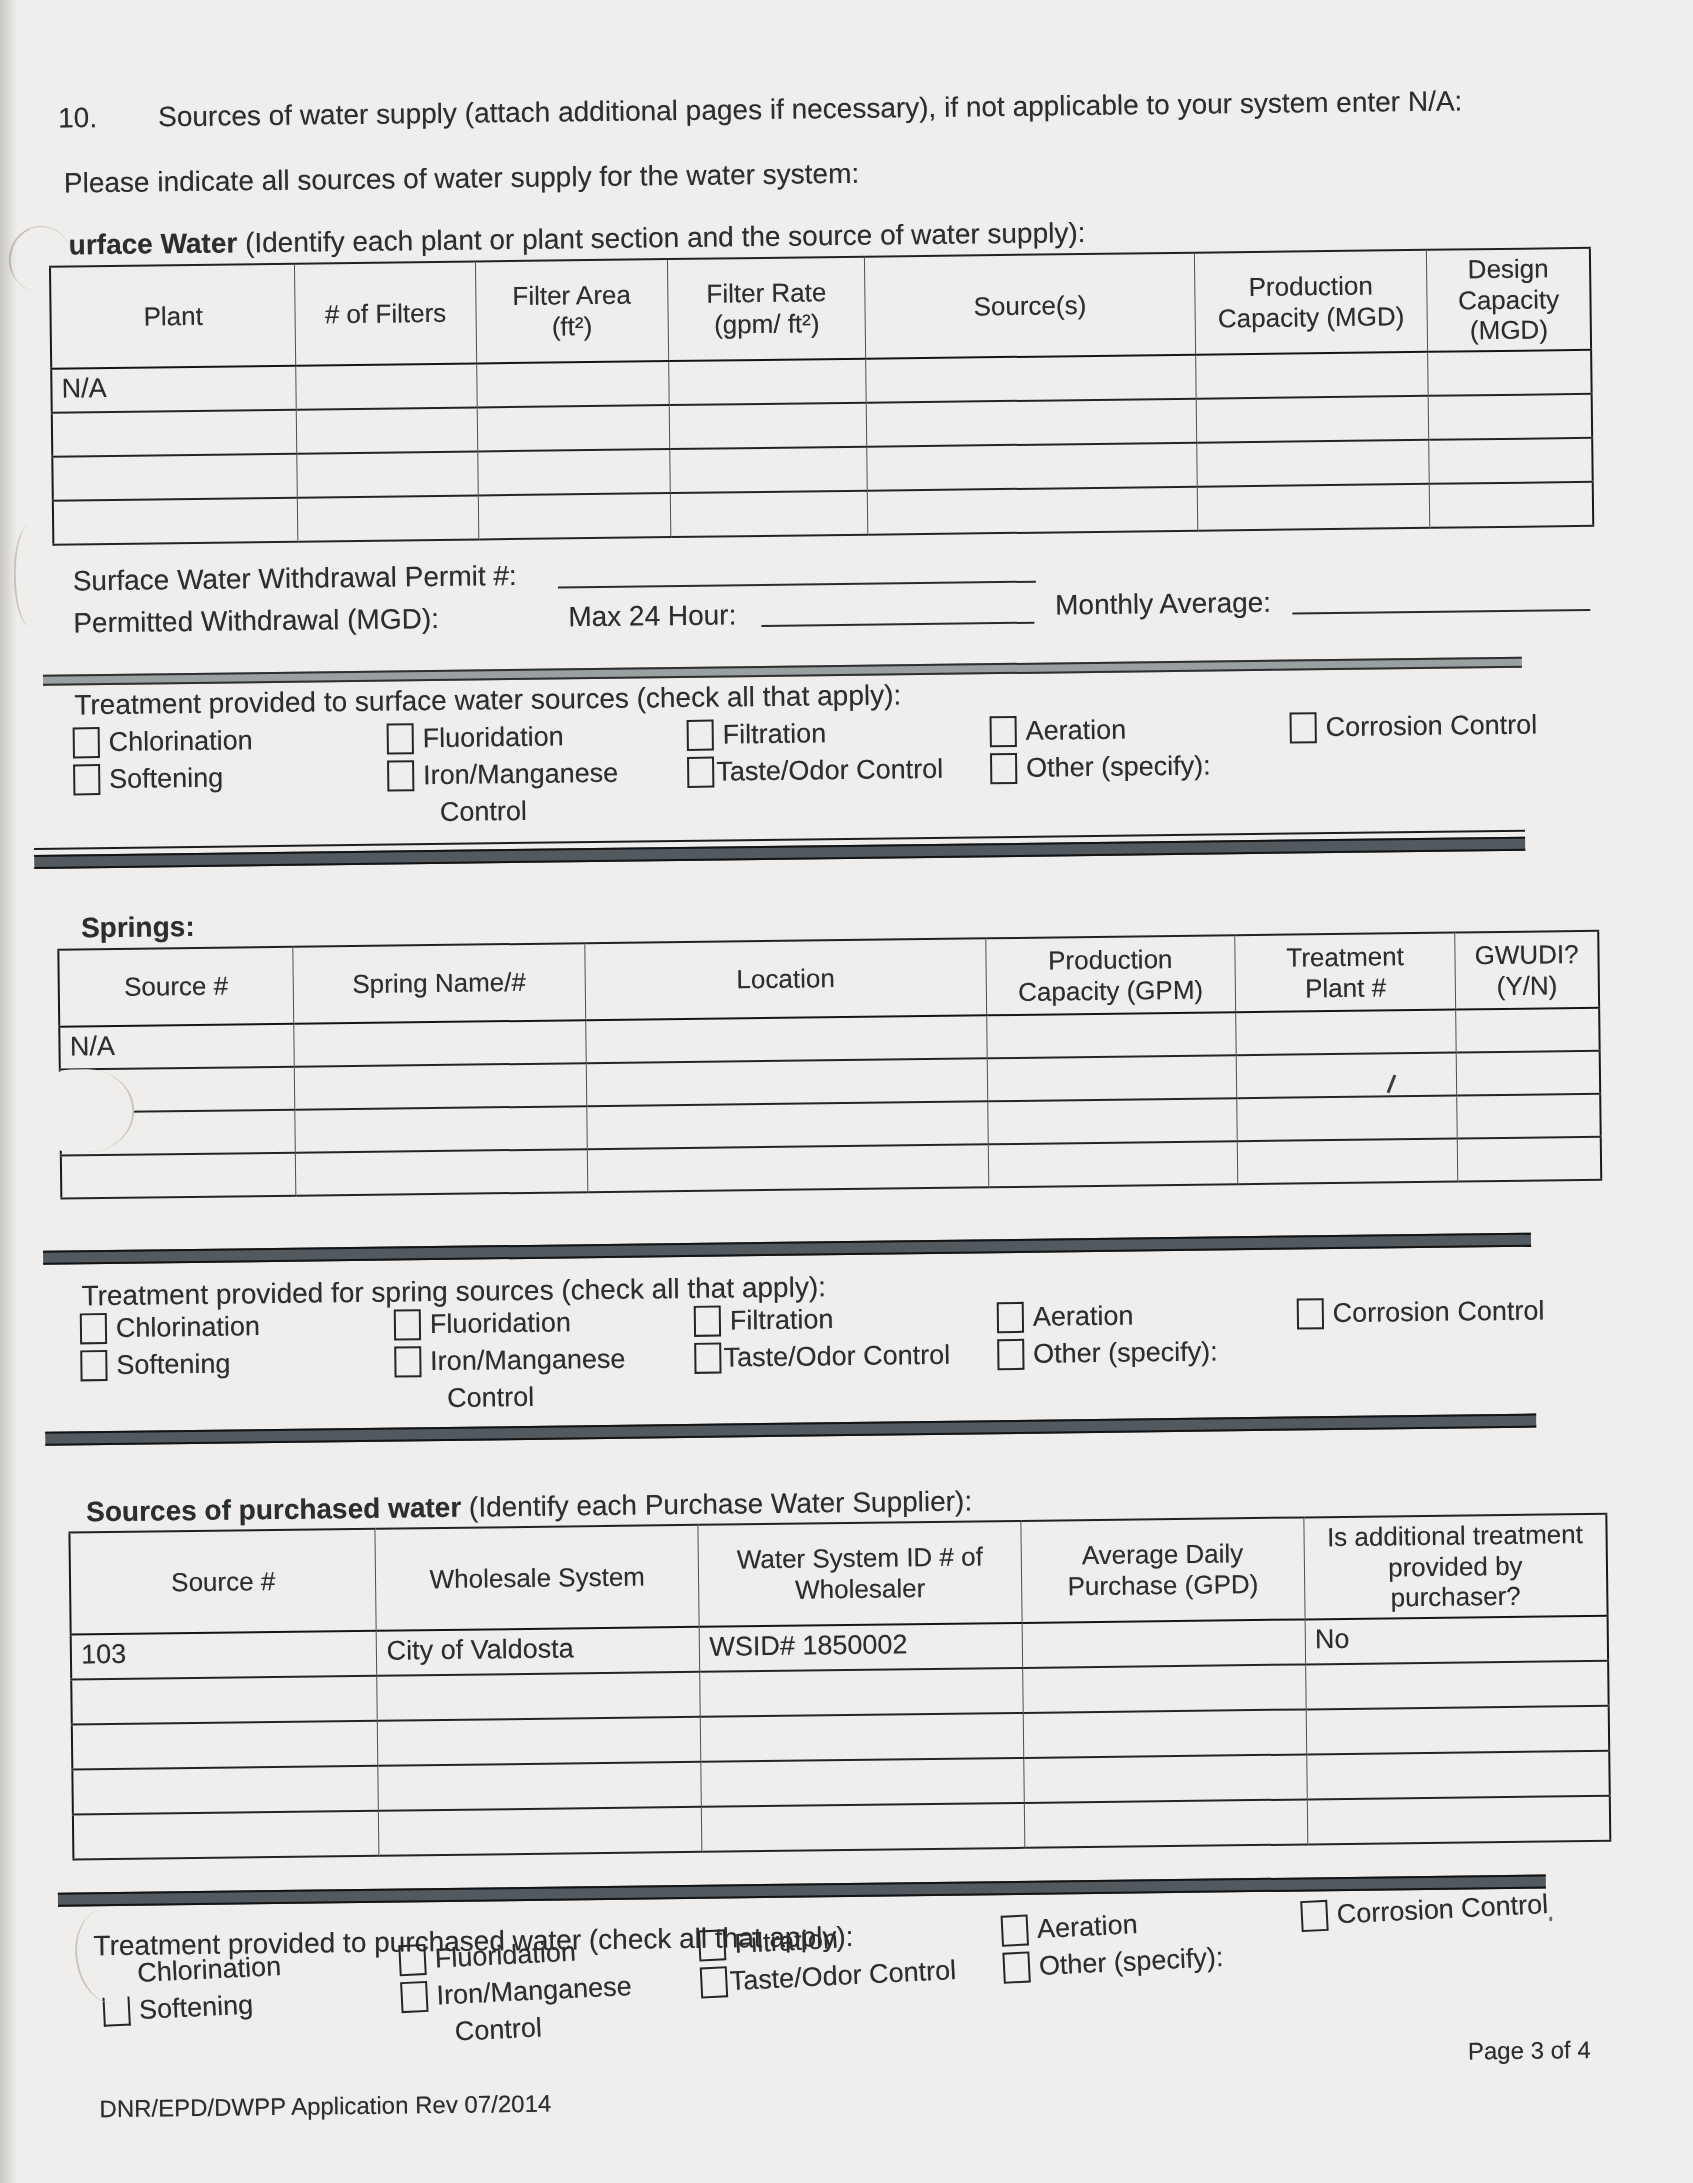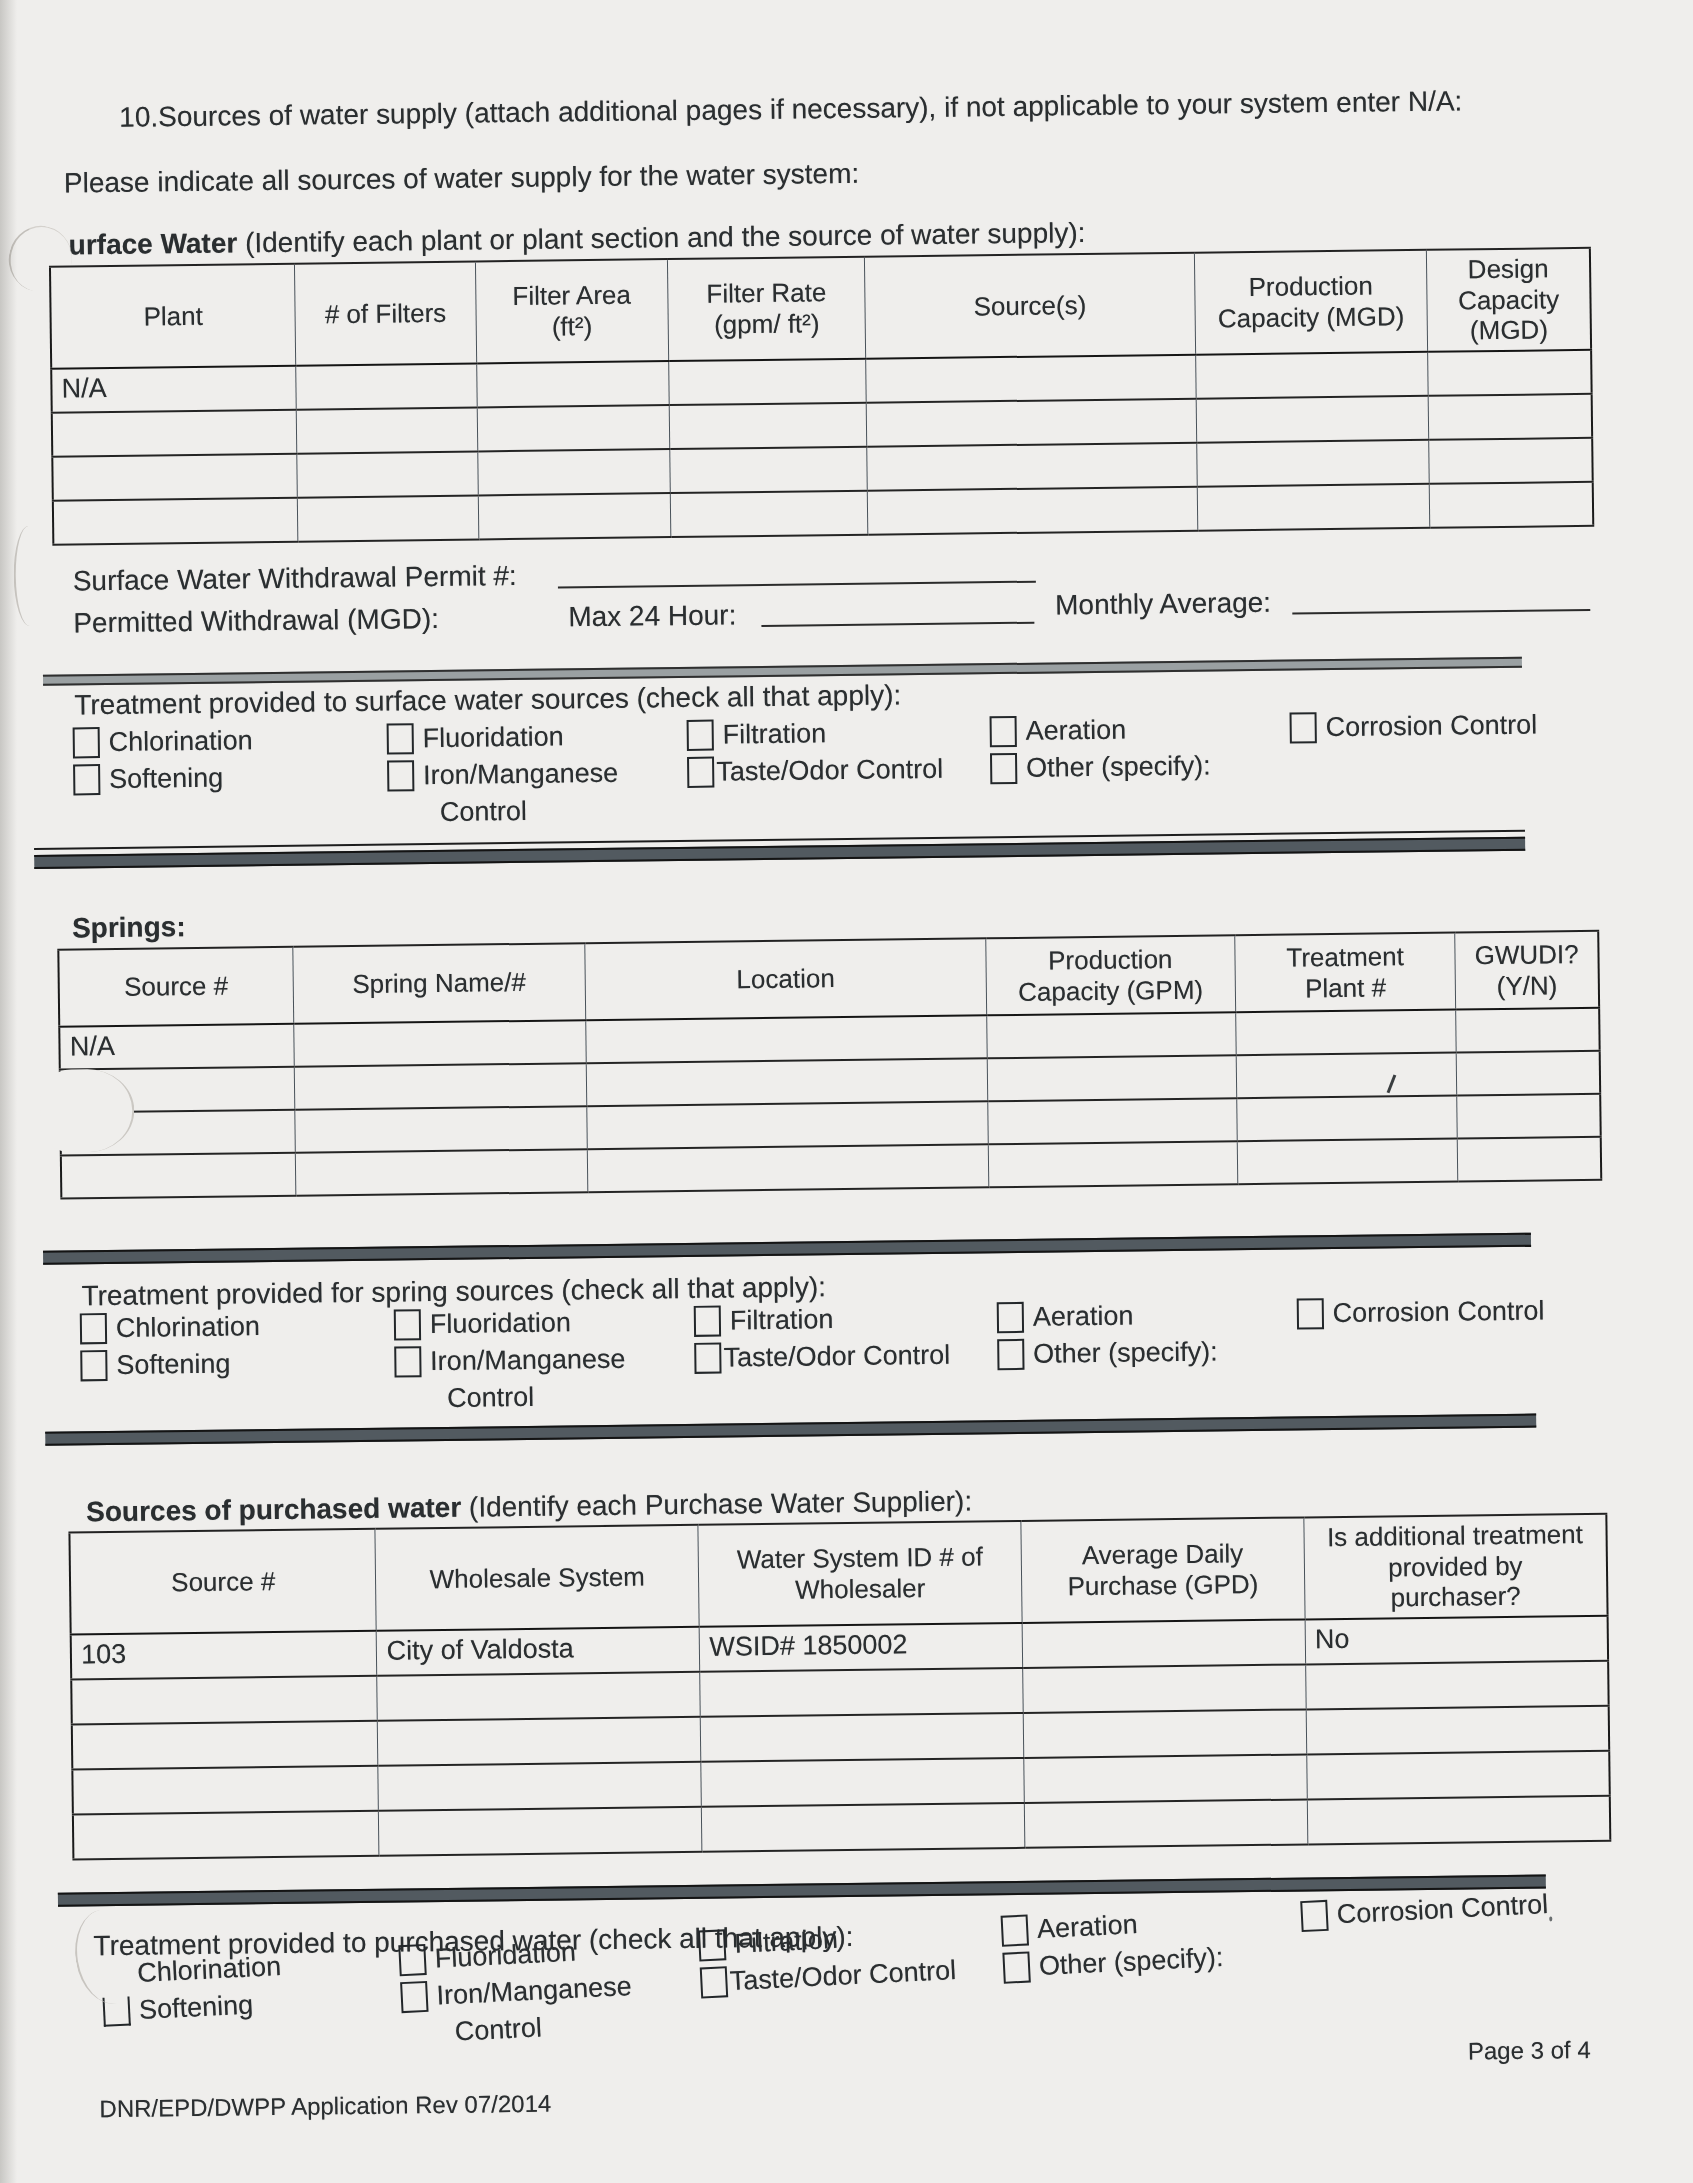--- a/index.html
+++ b/index.html
@@ -56,21 +56,21 @@
   .cblabel.tight{margin-left:2.7px;}
   .indent{margin-left:43px;}
   
   .curl{position:absolute;border-radius:50%;z-index:8;}
   .curl1{left:18.6px;top:225px;width:61px;height:65px;border-left:2px solid #c2bfba;border-top:1.3px solid #d4d1cc;transform:rotate(14deg);}
   .curl2{left:20px;top:525px;width:29px;height:100px;border-left:2px solid #c8c5c0;}
   .curl3{left:40px;top:1069px;width:92px;height:83px;background:#efeeec;border-right:2px solid #cbc8c3;border-radius:40% 60% 60% 40%;}
   .curl4{left:65px;top:1909px;width:64px;height:95px;border-left:2px solid #c8c5c0;transform:rotate(-9deg);}
   .stray-mark{position:absolute;left:1390px;top:1090px;width:2.7px;height:18.6px;background:#3a3e40;transform:rotate(22deg);z-index:3;}
   .stray-dot{position:absolute;left:1539px;top:1934px;width:3.3px;height:4.7px;background:#6a6e70;border-radius:50%;}
-  .num-col{display:inline-block;width:100px;text-align:right;}
+  .num-col{display:inline-block;width:100px;}
 </style>
 </head>
 <body>
 
 <div class="page">
   <div class="edge-left"></div>
   <div class="content">
 
     <div class="abs txt" style="top:101px;left:70px;">
       <span class="num-col">10.</span><span>Sources of water supply (attach additional pages if necessary), if not applicable to your system enter N/A:</span>
@@ -207,21 +207,21 @@
             <span class="cblabel">Corrosion Control</span>
           </div>
         </div>
       </div>
 
     <div class="sep-thick" style="top:847px;left:37px;width:1491px;">
         <i class="tl"></i>
         <i class="bd"></i>
       </div>
 
-    <div class="abs txt bold" style="top:911px;left:74px;text-align:center;">Springs:</div>
+    <div class="abs txt bold" style="top:911px;left:83px;text-align:center;">Springs:</div>
     <table id="t-springs" class="ftable" style="top:948px;left:59px;width:1542px;">
         <colgroup>
           <col style="width: 15.2%;">
           <col style="width: 19%;">
           <col style="width: 26%;">
           <col style="width: 16.2%;">
           <col style="width: 14.3%;">
           <col style="width: 9.3%;">
         </colgroup>
         <thead>

